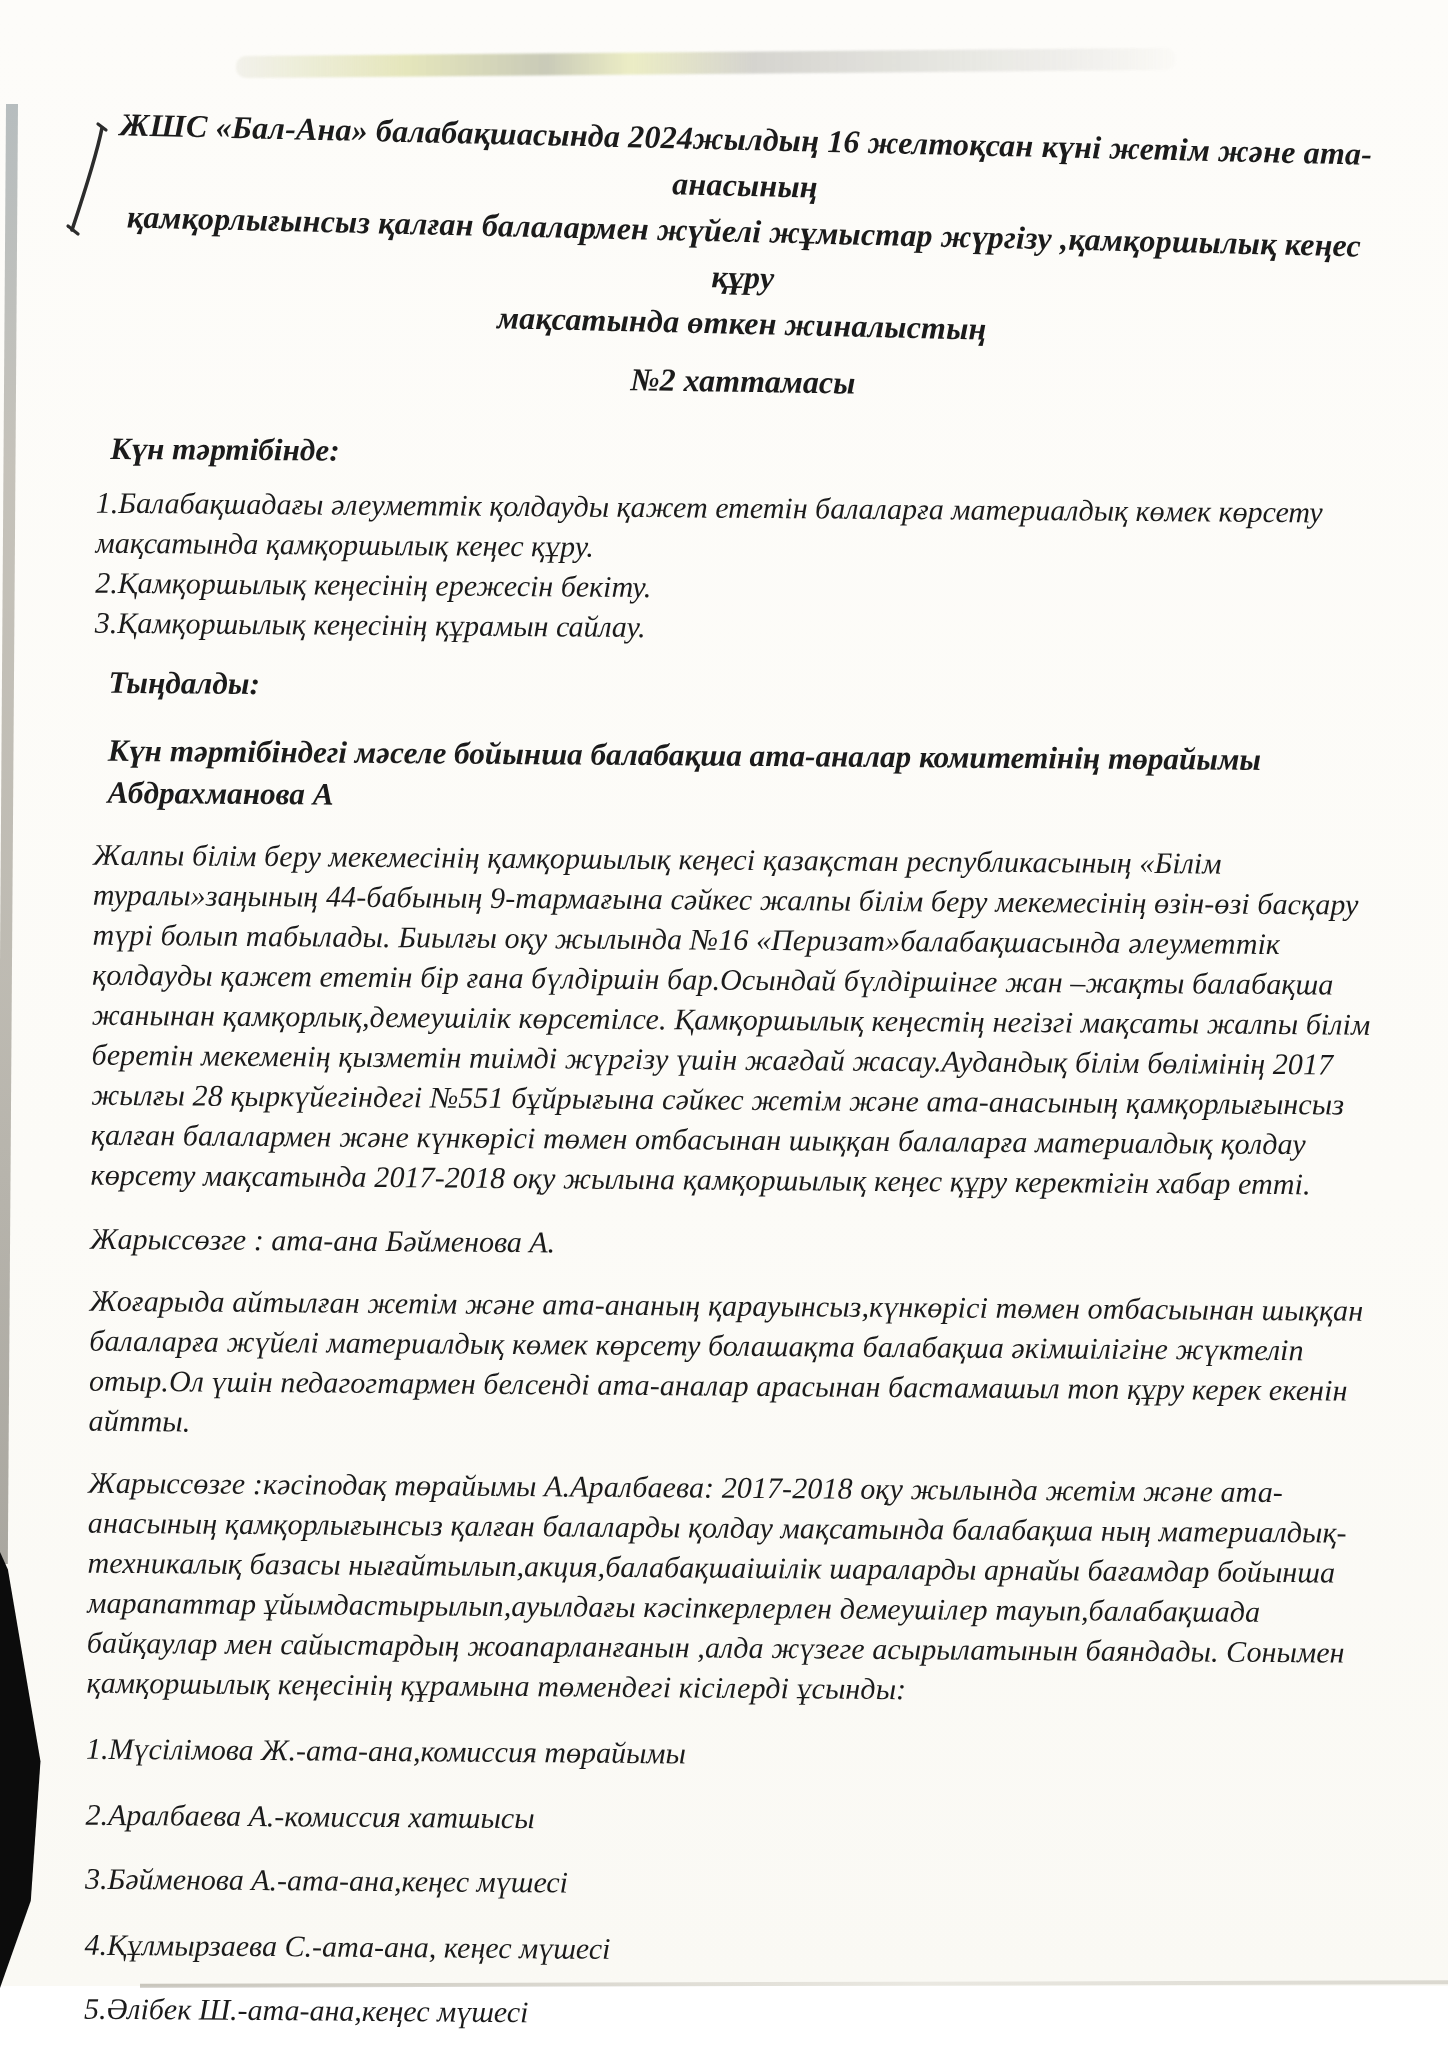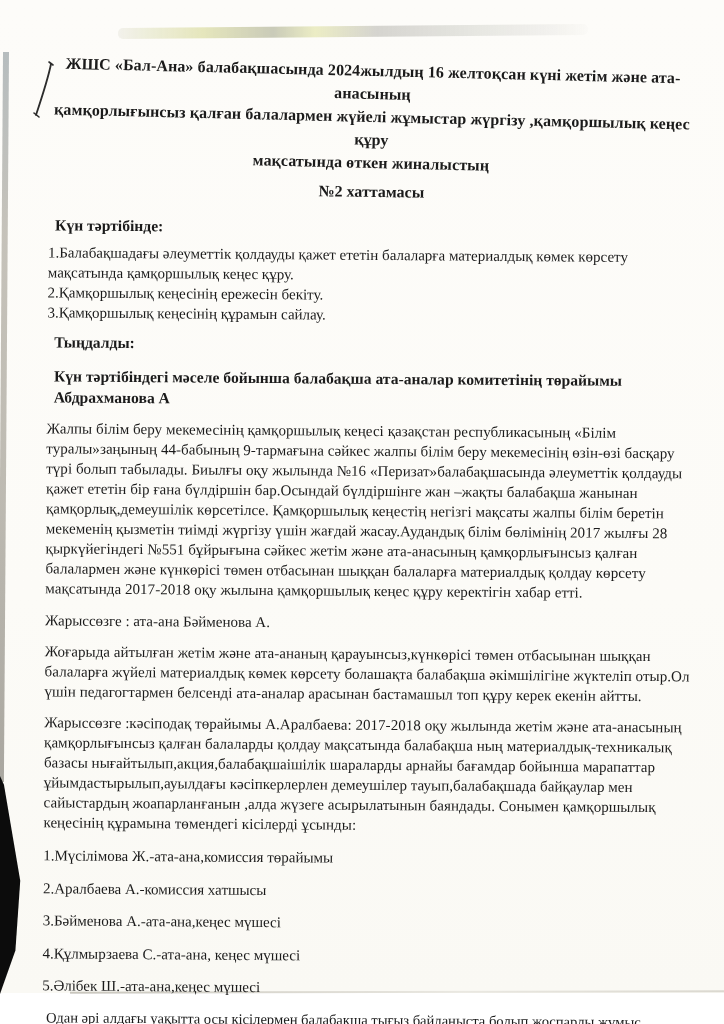--- a/index.html
+++ b/index.html
@@ -3,20 +3,21 @@
 <meta charset="utf-8">
 <style>
   html,body{margin:0;padding:0;background:#ffffff;}
   .scan{
     position:relative;
     width:724px;height:1024px;
     background:#86efac;
     overflow:hidden;
     font-family:"Liberation Serif", serif;
     color:#1b1b1b;
+    font-style:italic;
   }
   .paper{
     position:absolute;left:0;top:0;right:0;height:993px;
     background:linear-gradient(180deg,#fdfcf9 0%, #fcfbf7 60%, #faf9f4 100%);
   }
   .bottom-strip{
     position:absolute;left:0;top:993px;right:0;bottom:0;background:#ffffff;
   }
   .bottom-edge{
     position:absolute;left:70px;top:991px;width:654px;height:2px;

